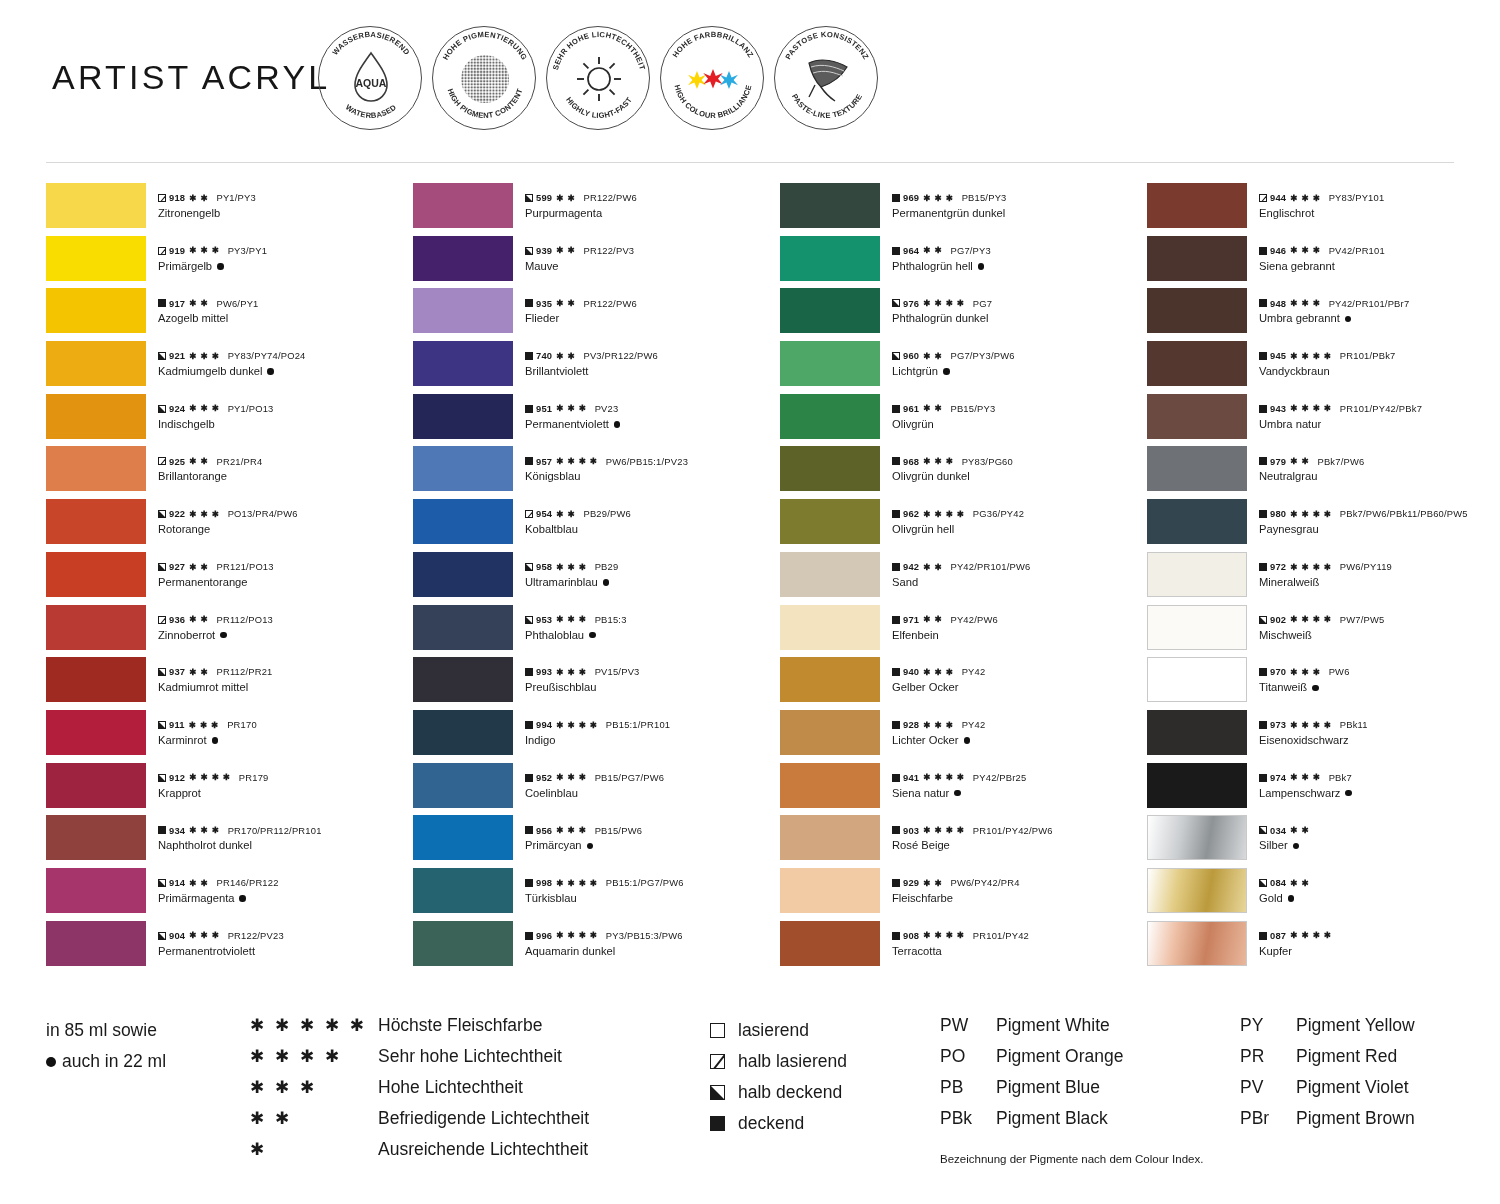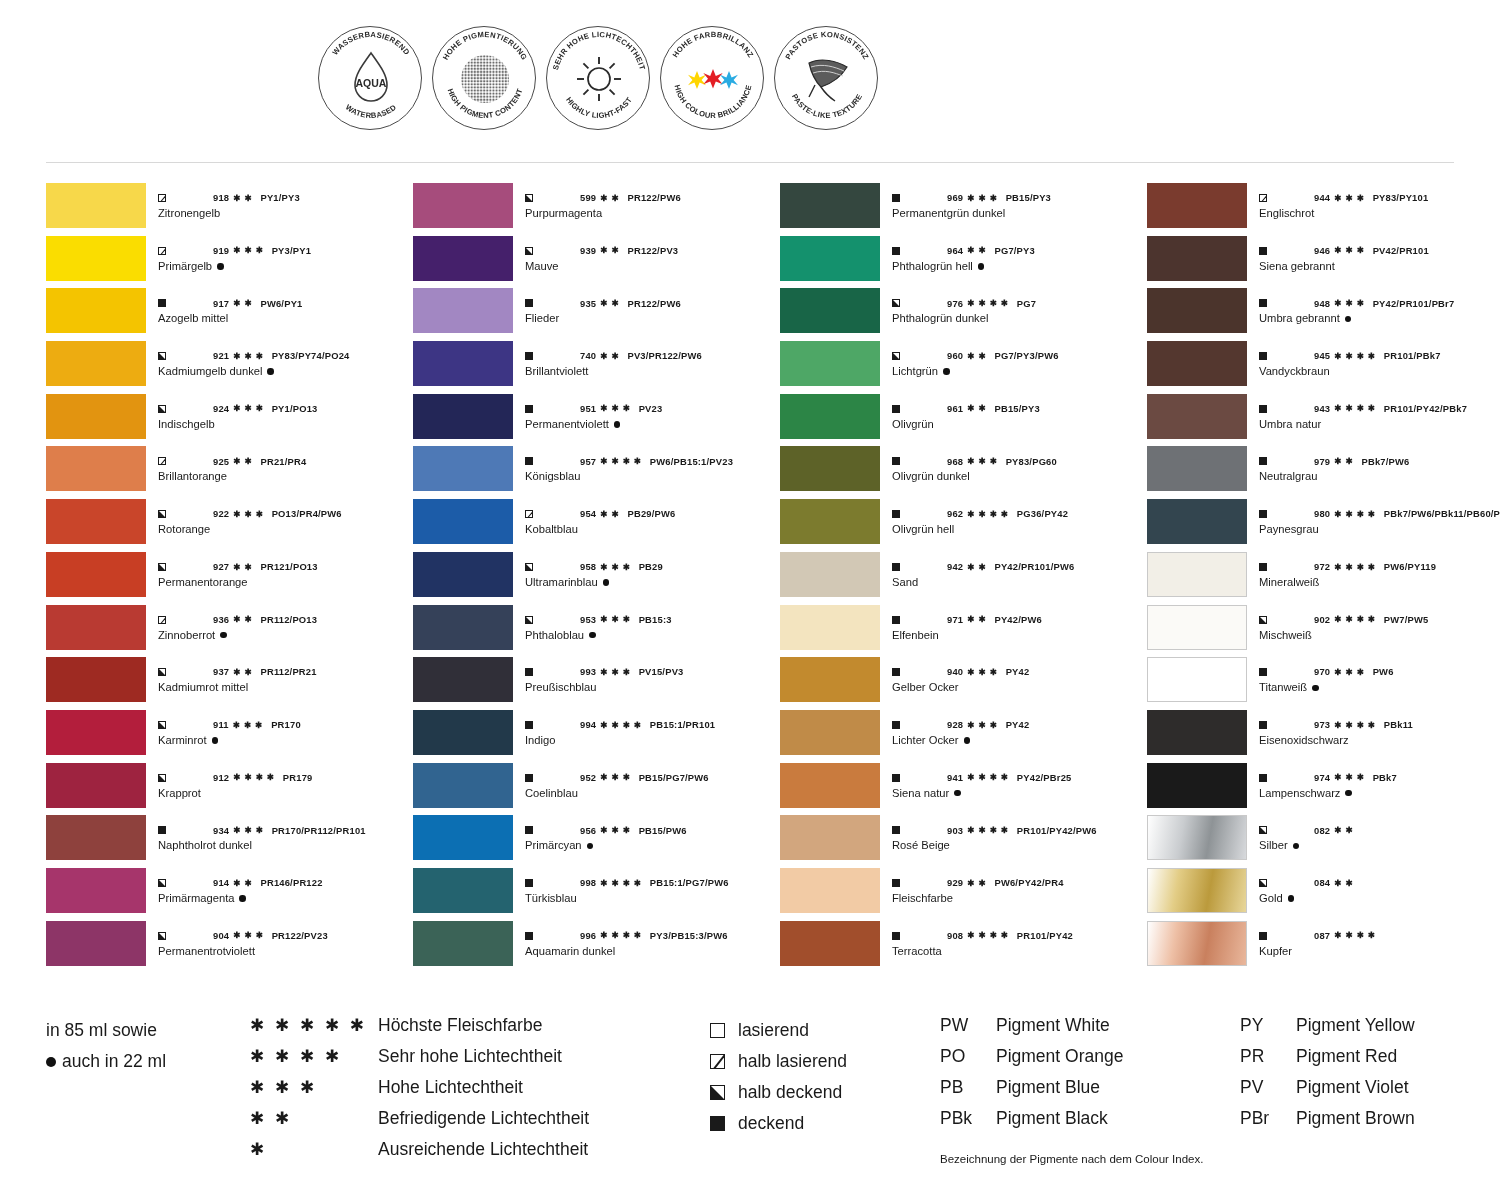--- a/index.html
+++ b/index.html
@@ -119,23 +119,23 @@
   }
   .opacity-icon.half-deckend::after {
     content: "";
     position: absolute;
     left: -1px; top: -1px;
     width: 0; height: 0;
     border-style: solid;
     border-width: 9px 0 0 9px;
     border-color: transparent transparent transparent #1a1a1a;
   }
-  .code { margin-right: 4px; margin-left: 44px; }
+  .code { margin-right: 4px; }
   .stars { letter-spacing: 0.8px; margin-right: 8px; font-size: 8.6px; }
-  .pigments { font-weight: 700; text-align: center; }
+  .pigments { font-weight: 400; text-align: center; }
   .line2 {
     font-size: 11.2px;
     font-weight: 400;
     color: #1a1a1a;
     margin-top: 4px;
     display: flex;
     align-items: center;
   }
   .dot {
     display: inline-block;
@@ -222,20 +222,21 @@
     position: absolute;
     left: 940px; top: 148px;
     font-size: 11.5px;
     color: #1a1a1a;
   }
 </style>
 </head>
 <body>
 
 <div class="header">
+  <div class="brand-title">ARTIST ACRYL</div>
   <div class="badges">
       <div class="badge">
     <svg width="104" height="104" viewBox="0 0 104 104">
       <defs>
         <path id="arcTop0" d="M 10 52 A 42 42 0 0 1 94 52" fill="none"></path>
         <path id="arcBot0" d="M 13 52 A 39 39 0 0 0 91 52" fill="none"></path>
       </defs>
       <g>
     <path d="M52 26 C 42 40, 36 48, 36 58 a16 16 0 0 0 32 0 C 68 48, 62 40, 52 26 Z" fill="none" stroke="#3a3a3a" stroke-width="1.6"></path>
     <text x="52" y="60" font-family="'Liberation Sans',sans-serif" font-size="10.5" font-weight="700" text-anchor="middle" fill="#2a2a2a">AQUA</text>
@@ -1164,21 +1165,21 @@
             <span>Lampenschwarz</span>
             <span class="dot"></span>
           </div>
         </div>
       </div>
       <div class="row">
         <div class="swatch bordered" style="background: linear-gradient(100deg, rgb(255, 255, 255) 0%, rgb(201, 204, 207) 35%, rgb(142, 147, 150) 62%, rgb(216, 218, 221) 100%);"></div>
         <div class="meta">
           <div class="line1">
             <span class="opacity-icon half-deckend"></span>
-            <span class="code">082</span>
+            <span class="code">034</span>
             <span class="stars">✱ ✱</span>
             <span class="pigments"></span>
           </div>
           <div class="line2">
             <span>Silber</span>
             <span class="dot"></span>
           </div>
         </div>
       </div>
       <div class="row">

